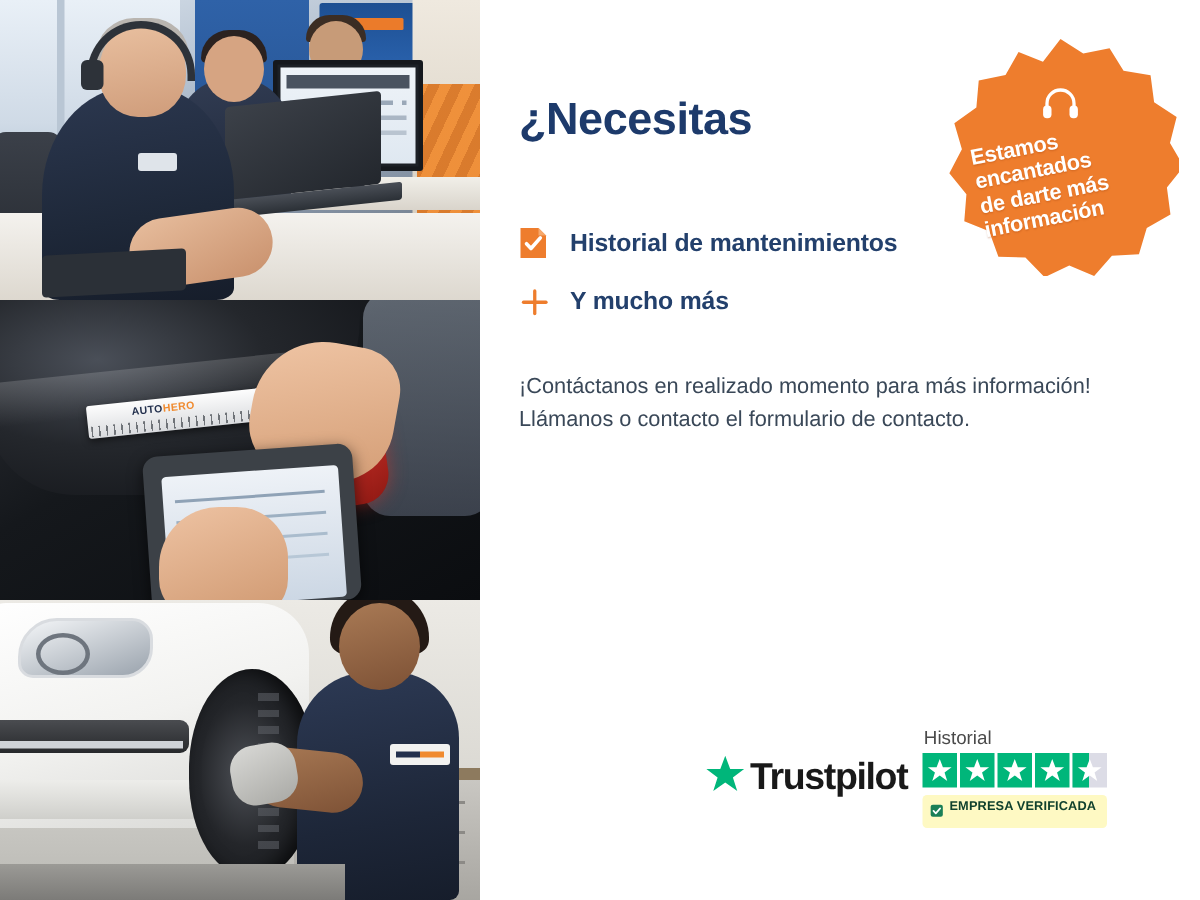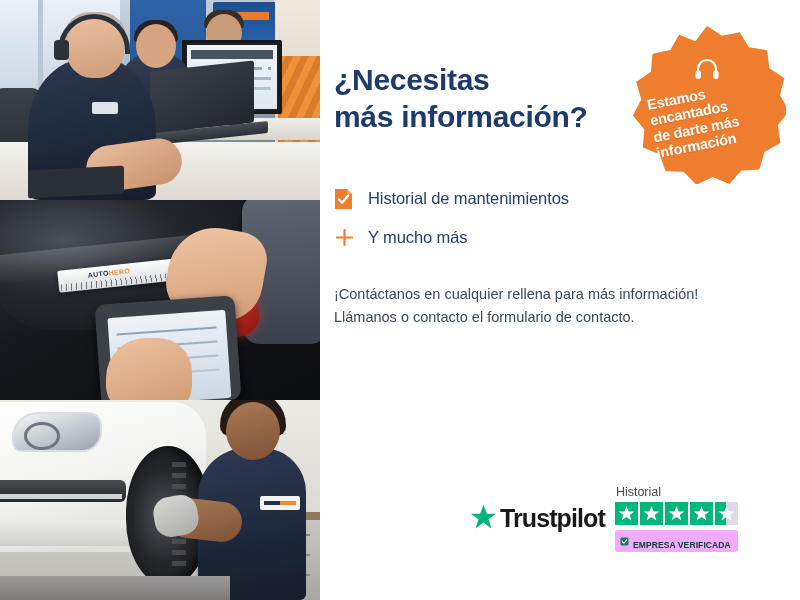--- a/index.html
+++ b/index.html
@@ -320,21 +320,21 @@
     position:absolute; left:0; bottom:0; width:230px; height:24px;
     background:linear-gradient(180deg,#9b9a96,#7c7b78);
   }
 
   
   .content {
     position: relative;
     flex: 1 1 auto;
     height: 600px;
     background: #ffffff;
-    padding: 62px 34px 0 14px;
+    padding: 62px 34px 0 26px;
   }
 
   .heading {
     color: #1d3a6b;
     font-size: 30px;
     line-height: 1.22;
     font-weight: bold;
     letter-spacing: -0.3px;
     max-width: 290px;
   }
@@ -373,20 +373,21 @@
     line-height: 1.13;
     letter-spacing: -0.2px;
     width: 112px;
     text-shadow: 0 1px 1px rgba(150,60,10,.25);
   }
 
   
   .features {
     margin-top: 44px;
     list-style: none;
+    font-weight: bold;
   }
   .feature {
     display: flex;
     align-items: center;
     height: 39px;
   }
   .feature .ico {
     width: 34px;
     min-width: 34px;
     display: flex;
@@ -440,23 +441,23 @@
   .star-box.half { background: #dcdce6; }
   .star-box.half:before {
     content:""; position:absolute; left:0; top:0; width:50%; height:100%;
     background:#00b67a;
   }
   .star-box svg { position: relative; z-index: 2; }
   .verified {
     margin-top: 5px;
     align-self: center;
     display: inline-flex;
-    align-items: flex-end;
+    align-items: flex-start;
     gap: 4px;
-    background: #f0abfc;
+    background: #fef9c3;
     border-radius: 3px;
     padding: 2px 7px 2px 5px;
   }
   .verified .vtxt {
     font-size: 8.5px;
     font-weight: bold;
     color: #10412d;
     letter-spacing: 0.1px;
   }
 </style>
@@ -536,21 +537,20 @@
       </div>
       <div class="lift"></div>
     </div>
 
   </div>
 
   <div class="content">
 
     <h1 class="heading">
       <span>¿Necesitas</span>
-      <span class="l2">más información?</span>
     </h1>
 
     <div class="badge-wrap">
       <div class="burst"></div>
       <div class="burst-inner">
         <span class="headset-icon">
           <svg width="26" height="22" viewBox="0 0 26 22" fill="none">
             <path d="M4 14 V11 a9 9 0 0 1 18 0 v3" stroke="#ffffff" stroke-width="2.2" stroke-linecap="round"></path>
             <rect x="1.4" y="12.4" width="5.6" height="8.4" rx="2.6" fill="#ffffff"></rect>
             <rect x="19" y="12.4" width="5.6" height="8.4" rx="2.6" fill="#ffffff"></rect>
@@ -589,21 +589,21 @@
               <path d="M3 10.5 H18"></path>
             </g>
           </svg>
         </span>
         <span class="lbl">Y mucho más</span>
       </li>
 
     </ul>
 
     <div class="contact">
-      <div>¡Contáctanos en cualquier rellena para más información!</div>
+      <div>¡Contáctanos en realizado momento para más información!</div>
       <div>Llámanos o contacto el formulario de contacto.</div>
     </div>
 
     <div class="trust">
 
       <div class="tp-logo">
         <span>
           <svg width="27" height="26" viewBox="0 0 27 26">
             <path d="M13.5 0.8 l3.3 8.9 h9.3 l-7.5 5.6 2.9 9.1 -8-5.8 -8 5.8 2.9-9.1 -7.5-5.6 h9.3 Z" fill="#00b67a"></path>
           </svg>

